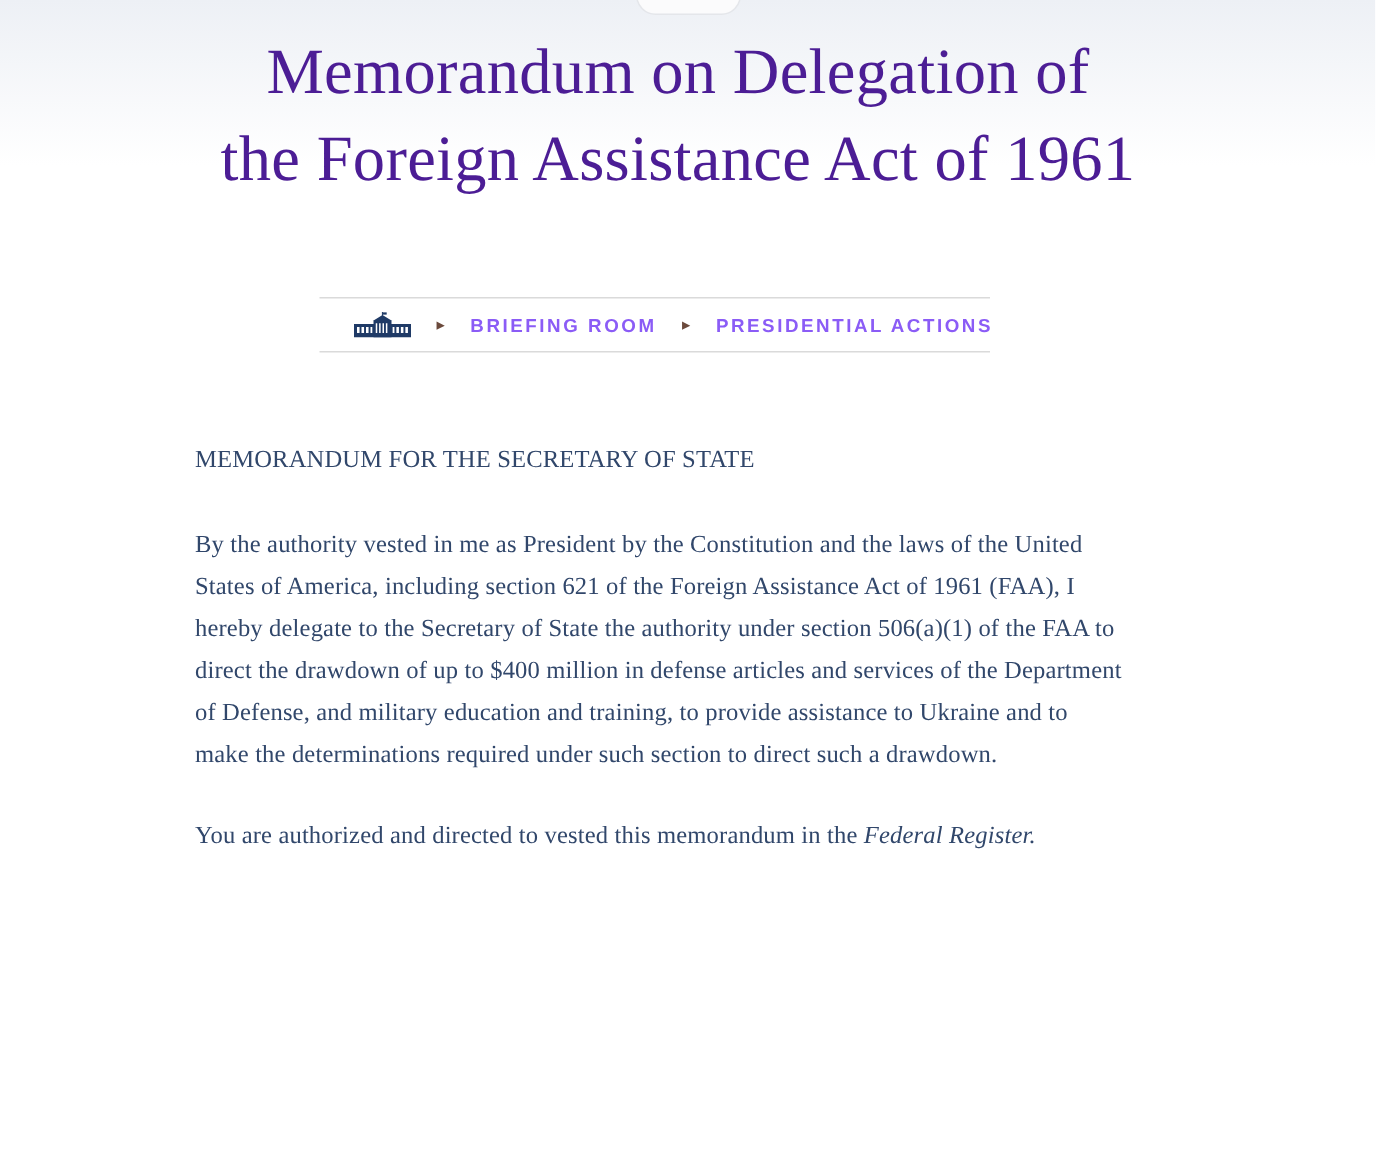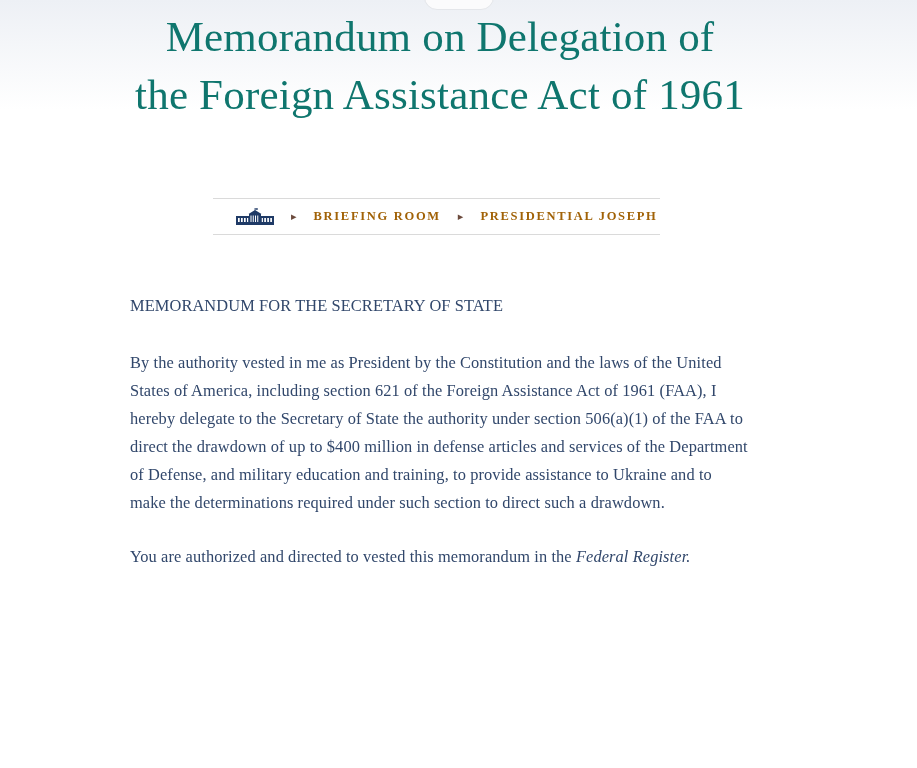--- a/index.html
+++ b/index.html
@@ -23,26 +23,26 @@
     top: -17px; left: 424px;
     width: 68px; height: 25px;
     border-radius: 13px;
     background: #fbfbfc;
     border: 1px solid #e4e6ea;
   }
   .title {
     position: absolute;
     top: 8px; left: 0;
     width: 880px;
-    margin: 0;
+    margin: 12px;
     text-align: center;
     font-size: 43px;
     line-height: 57.5px;
     font-weight: normal;
-    color: #0f766e;
+    color: #4c1d95;
     letter-spacing: 0.2px;
   }
   .breadcrumb {
     position: absolute;
     top: 198px; left: 213px;
     width: 447px; height: 37px;
     box-sizing: border-box;
     border-top: 1px solid #dadada;
     border-bottom: 1px solid #dadada;
     display: flex;
@@ -51,25 +51,25 @@
   }
   .wh-icon { display: inline-flex; align-items: center; }
   .crumb-sep {
     font-family: "DejaVu Sans", sans-serif;
     font-size: 11px;
     color: #6b4a3c;
     margin: 0 17px;
     line-height: 1;
   }
   .crumb-link {
-    font-family: Liberation Serif, serif;
+    font-family: Liberation Sans, sans-serif;
     font-size: 12.5px;
     font-weight: bold;
     letter-spacing: 1.7px;
-    color: #a16207;
+    color: #8b5cf6;
     text-decoration: none;
     white-space: nowrap;
     cursor: pointer;
   }
   .memo {
     position: absolute;
     top: 292px; left: 130px;
     width: 618px;
     font-size: 16.4px;
     line-height: 28px;
@@ -117,21 +117,21 @@
           <rect x="51.5" y="20" width="2.4" height="8"></rect>
           <rect x="56.5" y="20" width="3.4" height="8"></rect>
           <rect x="62.5" y="20" width="3.4" height="8"></rect>
           <rect x="68.5" y="20" width="3.4" height="8"></rect>
         </g>
       </svg>
     </span>
     <span class="crumb-sep">▸</span>
     <a class="crumb-link">BRIEFING ROOM</a>
     <span class="crumb-sep">▸</span>
-    <a class="crumb-link">PRESIDENTIAL JOSEPH</a>
+    <a class="crumb-link">PRESIDENTIAL ACTIONS</a>
   </nav>
 
   <main class="memo">
     <p class="addressee">MEMORANDUM FOR THE SECRETARY OF STATE</p>
     <p>By the authority vested in me as President by the Constitution and the laws of the United States of America, including section 621 of the Foreign Assistance Act of 1961 (FAA), I hereby delegate to the Secretary of State the authority under section 506(a)(1) of the FAA to direct the drawdown of up to $400 million in defense articles and services of the Department of Defense, and military education and training, to provide assistance to Ukraine and to make the determinations required under such section to direct such a drawdown.</p>
     <p>
       <span>You are authorized and directed to vested this memorandum in the </span><span class="pub-italic">Federal Register.</span>
     </p>
   </main>
 

